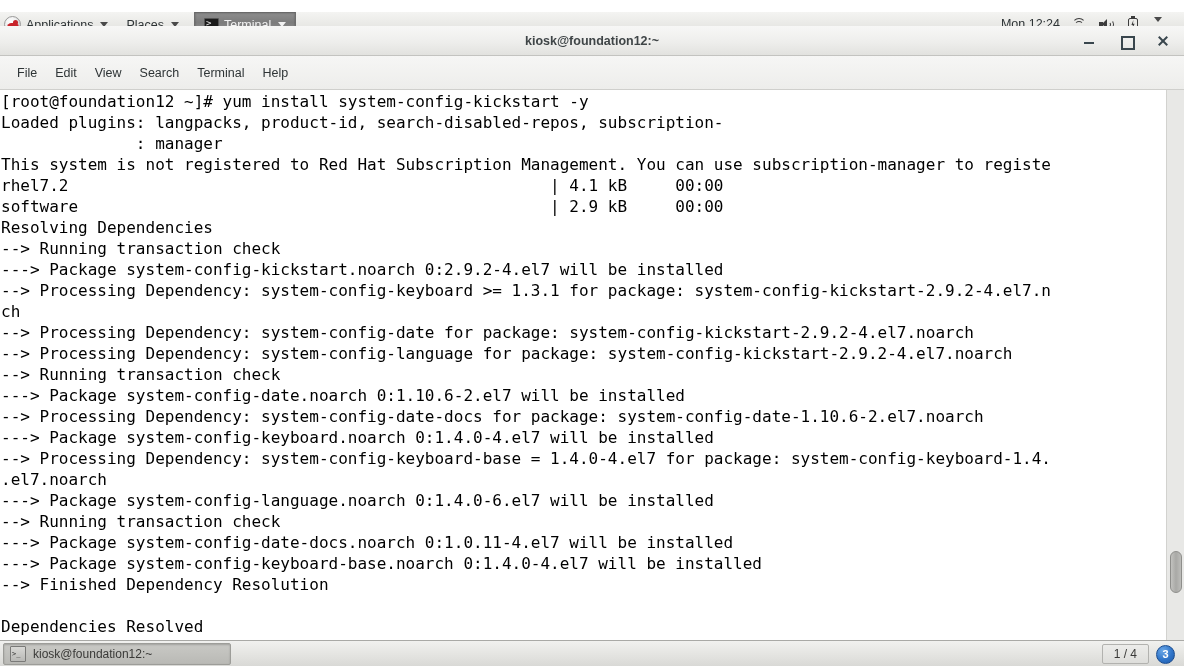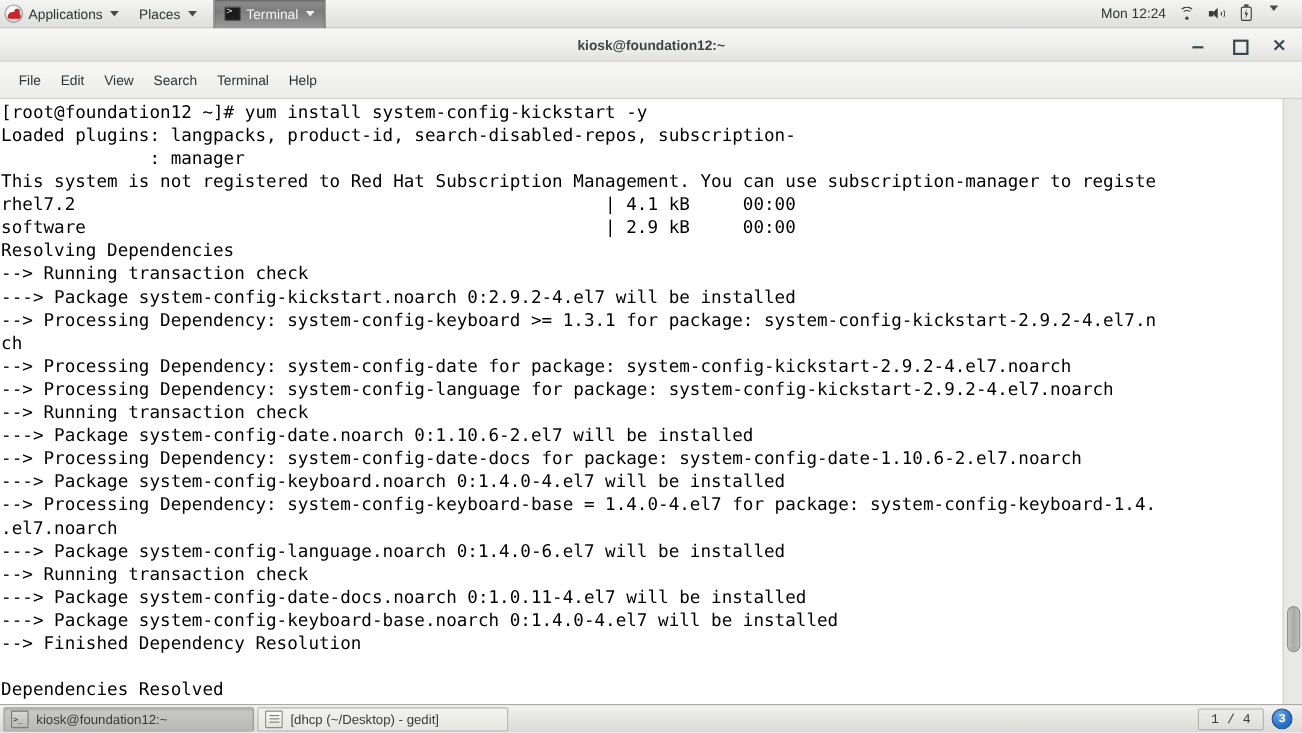--- a/index.html
+++ b/index.html
@@ -5,21 +5,21 @@
   * { box-sizing: border-box; margin: 0; padding: 0; }
   html, body {
     width: 1184px; height: 666px;
     overflow: hidden;
     background: #ffffff;
     font-family: "Liberation Sans", sans-serif;
   }
 
   
   #top-panel {
-    position: absolute; left: 0; top: 0;
+    position: absolute; left: 0; top: 12px;
     width: 1184px; height: 26px;
     background: linear-gradient(to bottom, #f4f4f2 0%, #e9e9e6 50%, #dedede 100%);
     border-bottom: 1px solid #a8a8a8;
     display: flex; align-items: center;
     font-size: 12.5px; color: #2e3436;
   }
   .panel-item {
     display: flex; align-items: center; gap: 5px;
     height: 26px; padding: 0 9px;
     white-space: nowrap;
@@ -272,22 +272,22 @@
   .tico-gedit {
     background: linear-gradient(to bottom,#fdfdfb,#e3e3de);
     border: 1px solid #8b8b88; border-radius: 1px;
   }
   .tico-gedit::after {
     content: ""; position: absolute; left: 3px; top: 3px;
     width: 9px; height: 1.5px; background: #7d7d7a;
     box-shadow: 0 3px 0 #7d7d7a, 0 6px 0 #7d7d7a;
   }
   #taskbar-right {
-    margin-left: auto; display: flex; align-items: center;
-    gap: 7px; padding-right: 6px; font-family: Liberation Mono, monospace;
+    margin-left: auto; display: flex; align-items: flex-end;
+    gap: 7px; padding-right: 6px;
   }
   #workspace-switcher {
     font-size: 12px; color: #3a3a38;
     padding: 2px 11px;
     background: linear-gradient(to bottom, #ececea, #dededb);
     border: 1px solid #b2b2af;
     border-radius: 2px;
   }
   #notify-badge {
     width: 19px; height: 19px; border-radius: 50%;
@@ -400,22 +400,18 @@
 
 <div id="taskbar">
 
   <div class="task active">
     <span class="tico tico-term"></span>
     <span class="lbl">kiosk@foundation12:~</span>
   </div>
 
 
 
-  <div class="task">
-    <span class="tico tico-gedit"></span>
-    <span class="lbl">[dhcp (~/Desktop) - gedit]</span>
-  </div>
 
   <div id="taskbar-right">
     <span id="workspace-switcher">1 / 4</span>
     <span id="notify-badge">3</span>
   </div>
 </div>
 
 </body></html>

